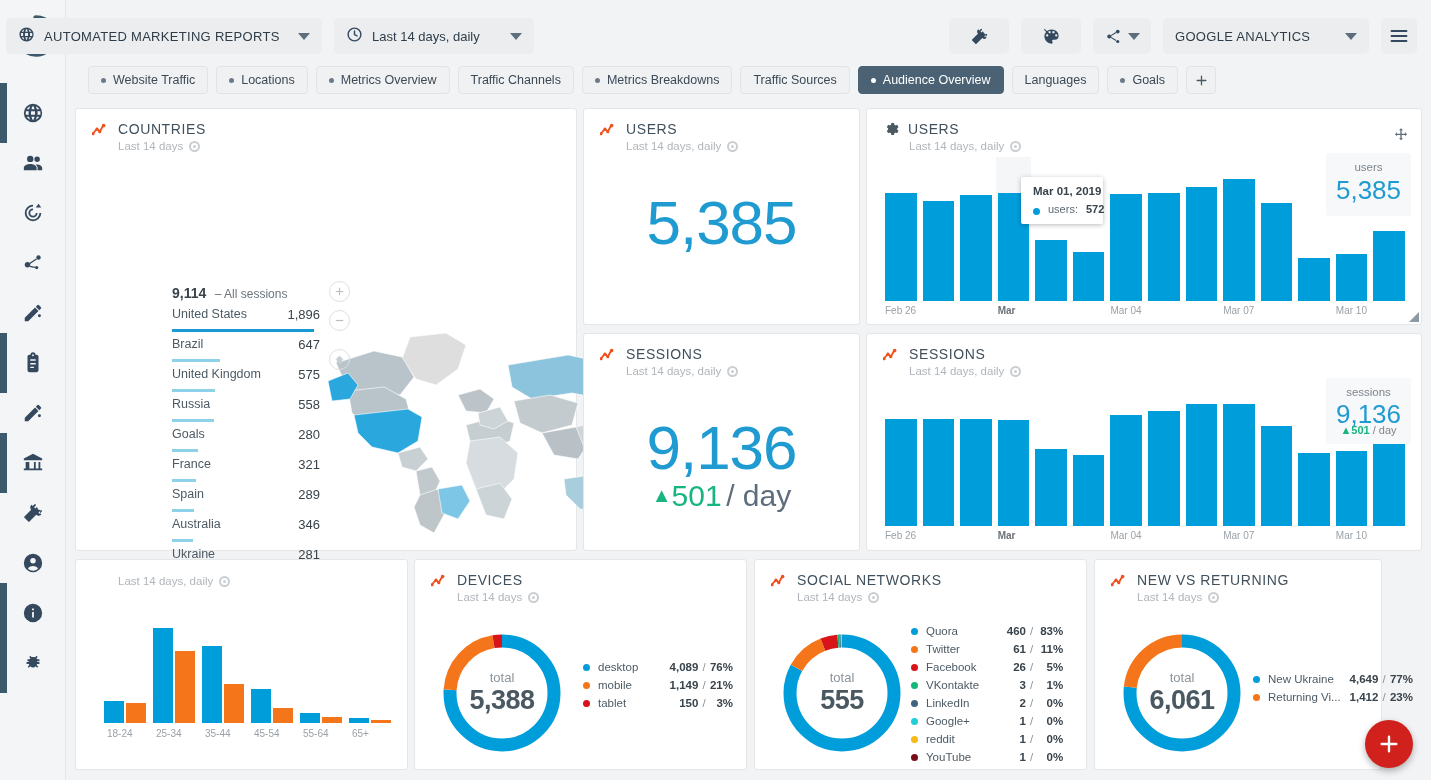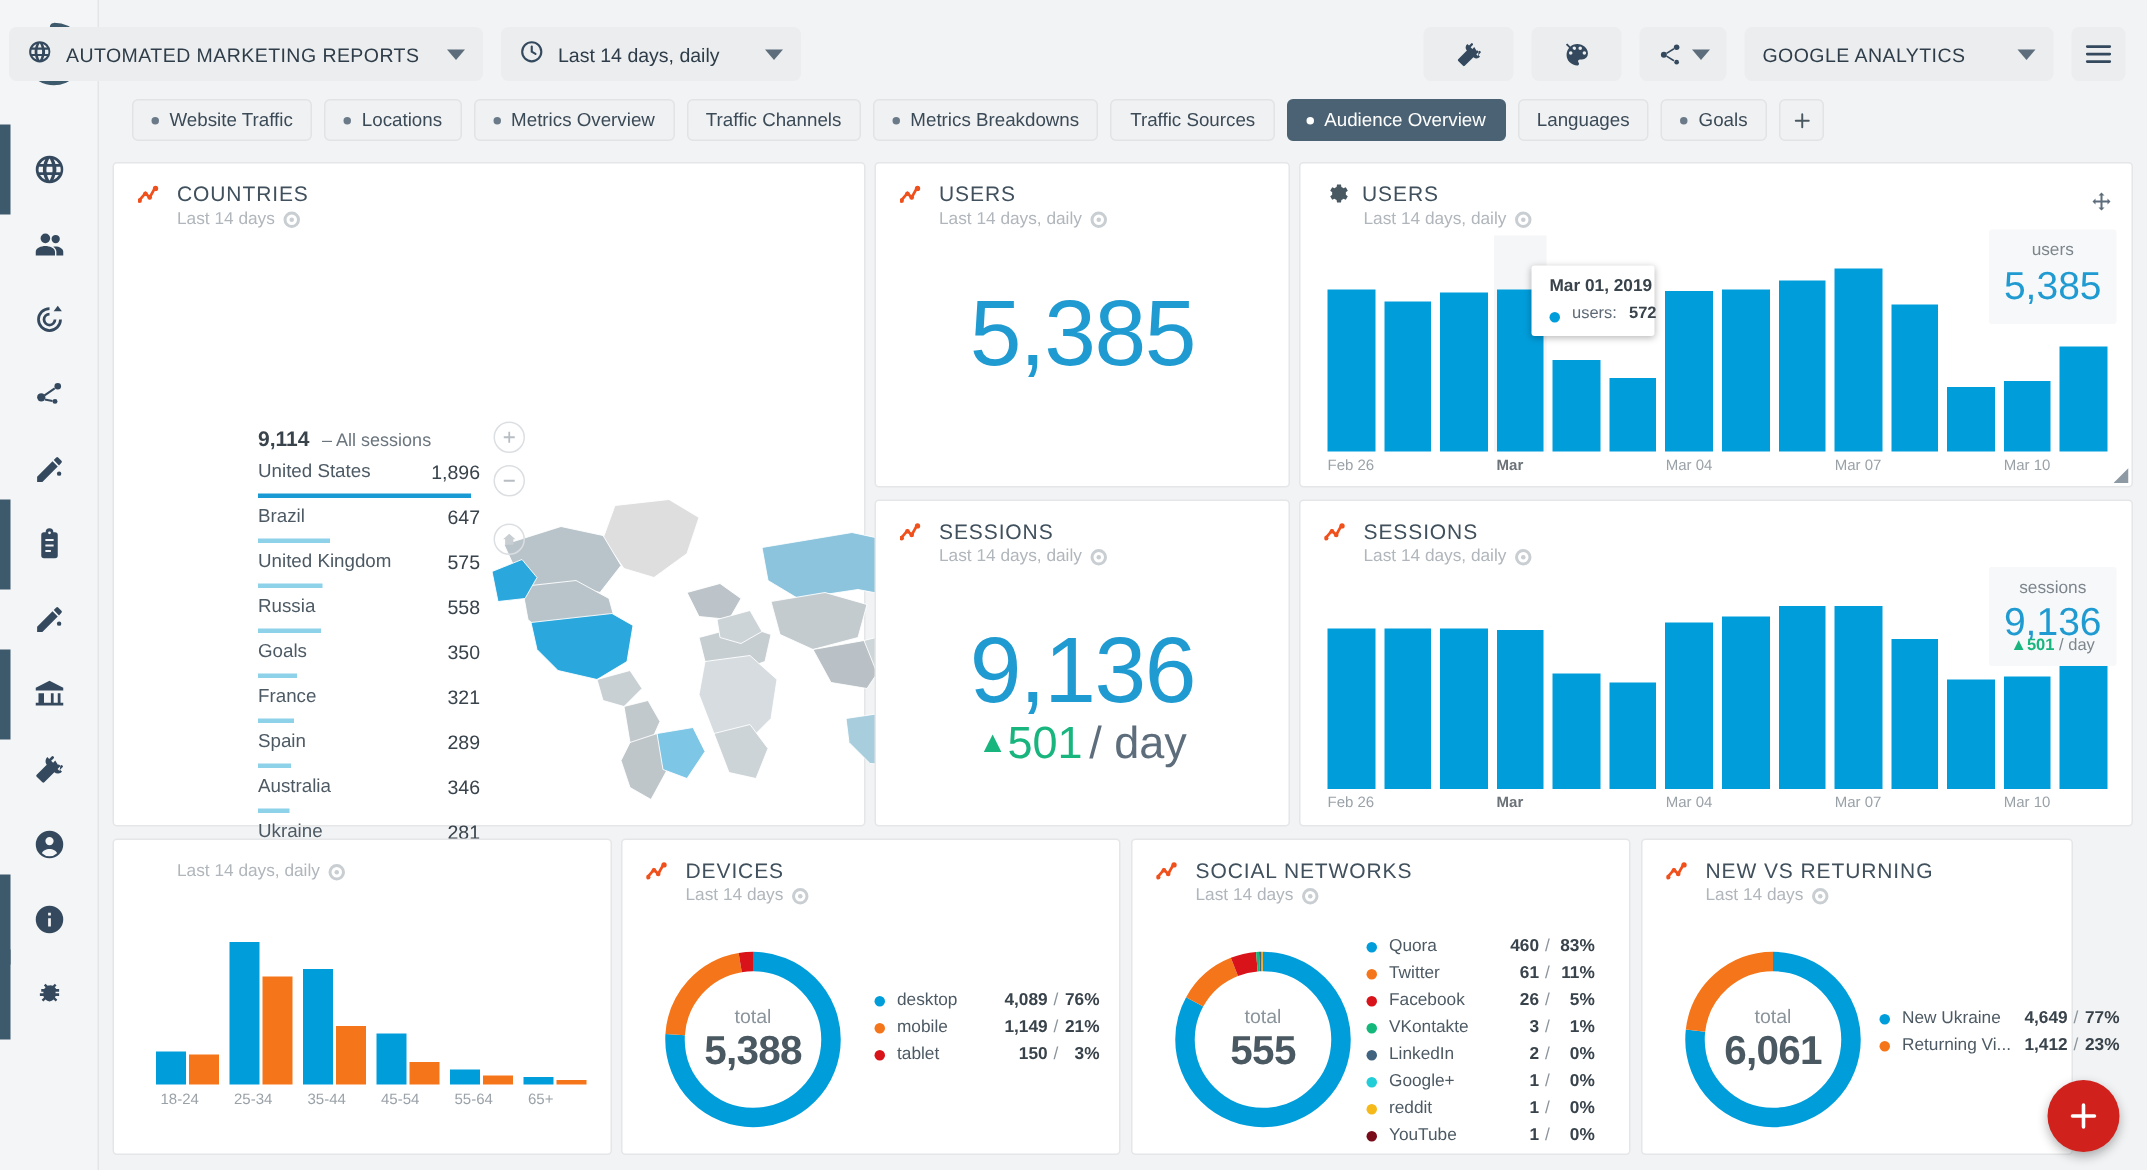--- a/index.html
+++ b/index.html
@@ -358,21 +358,21 @@
         <span class="cval">575</span>
         <span class="cbar" style="width:43.06434599156118px;background:#8ed2ea"></span>
       </div>
       <div class="crow">
         <span class="cname">Russia</span>
         <span class="cval">558</span>
         <span class="cbar" style="width:41.79113924050633px;background:#8ed2ea"></span>
       </div>
       <div class="crow">
         <span class="cname">Goals</span>
-        <span class="cval">350</span>
+        <span class="cval">280</span>
         <span class="cbar" style="width:26.213080168776372px;background:#8ed2ea"></span>
       </div>
       <div class="crow">
         <span class="cname">France</span>
         <span class="cval">321</span>
         <span class="cbar" style="width:24.04113924050633px;background:#8ed2ea"></span>
       </div>
       <div class="crow">
         <span class="cname">Spain</span>
         <span class="cval">289</span>

